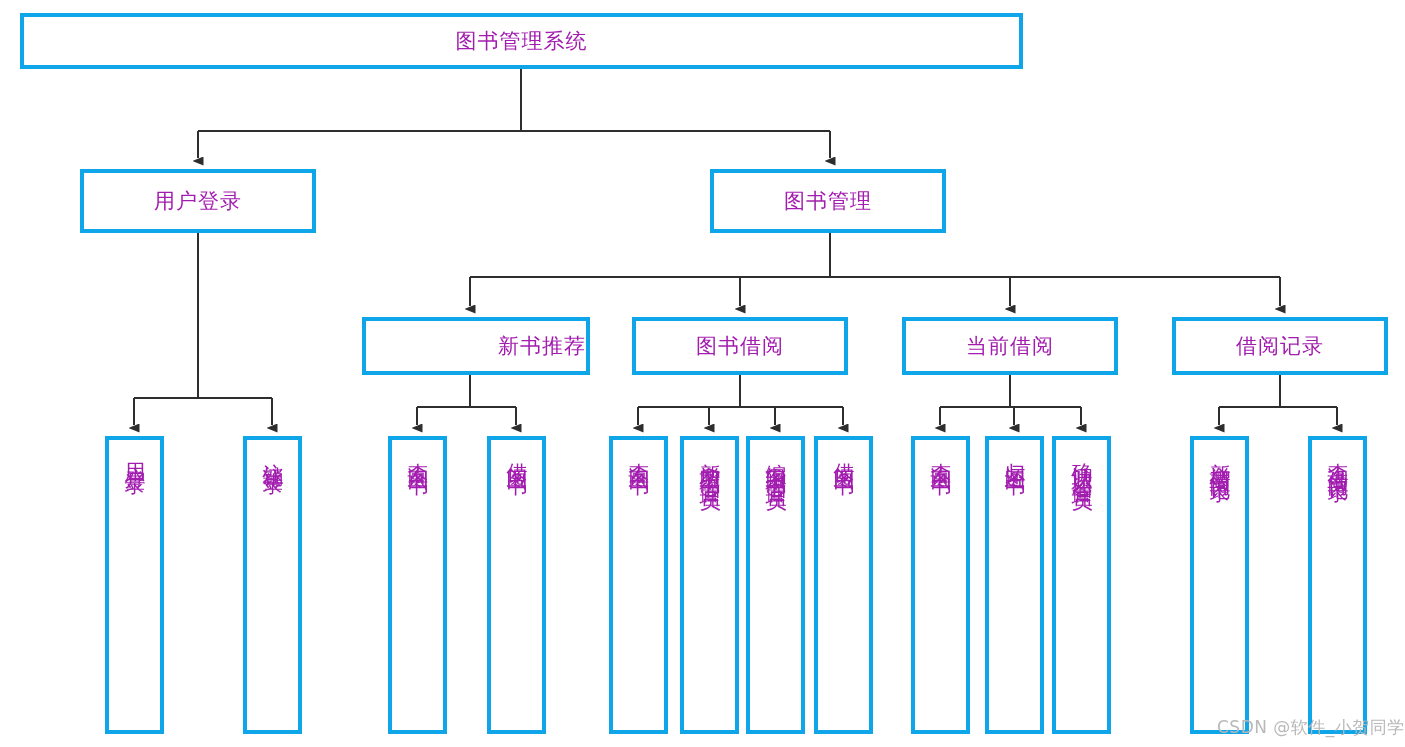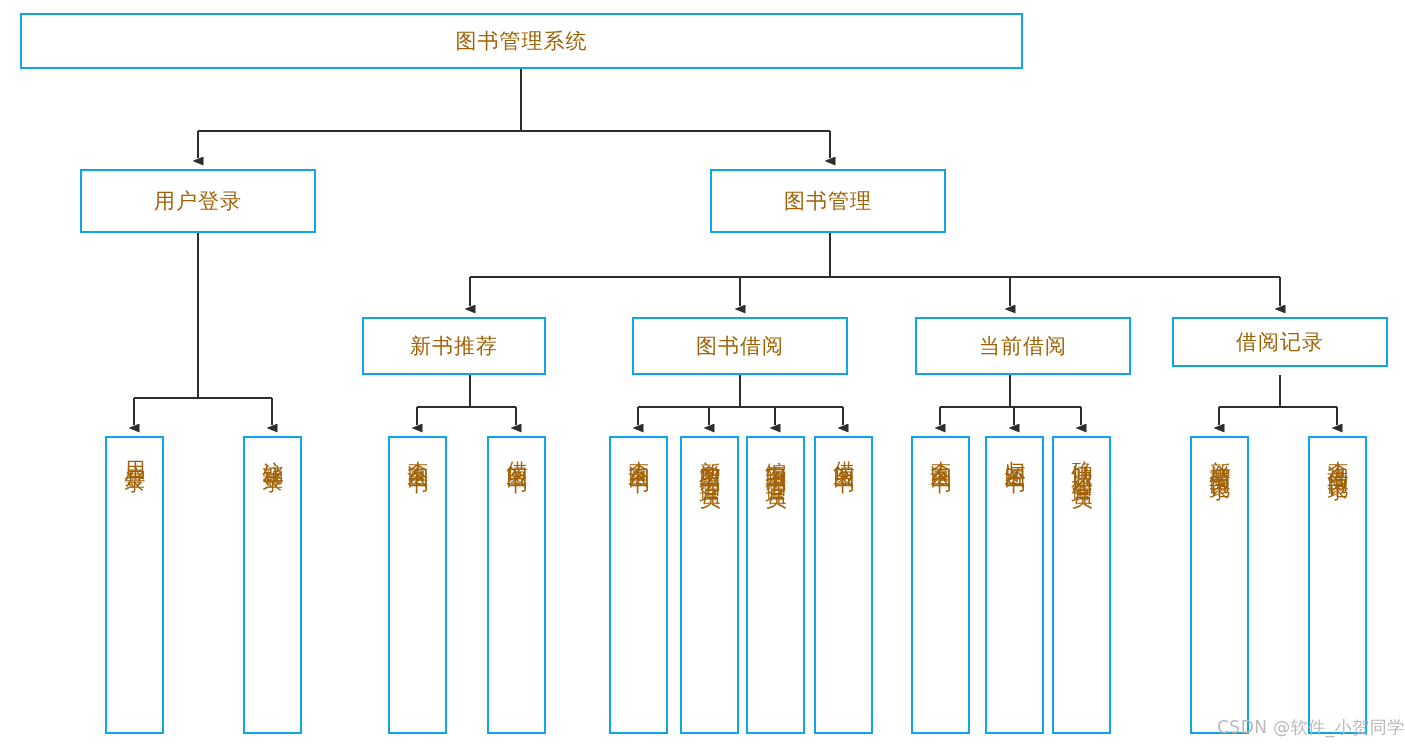--- a/index.html
+++ b/index.html
@@ -23,25 +23,25 @@
     left: 0;
     top: 0;
     width: 1405px;
     height: 747px;
     pointer-events: none;
   }
   .node {
     position: absolute;
     box-sizing: border-box;
     background: #ffffff;
-    border: 2px solid #0ea5e9;
+    border: 4px solid #0ea5e9;
     display: flex;
     align-items: center;
     justify-content: center;
-    color: #a16207;
+    color: #a21caf;
   }
   .node .label {
     display: block;
     text-align: center;
     line-height: 1.18;
     white-space: nowrap;
   }
   
   .node.horiz .label {
     writing-mode: horizontal-tb;
@@ -130,30 +130,30 @@
     <span class="label">图书管理系统</span>
   </div>
 
   <div class="node horiz" style="left:80px; top:169px; width:236px; height:64px;">
     <span class="label">用户登录</span>
   </div>
   <div class="node horiz" style="left:710px; top:169px; width:236px; height:64px;">
     <span class="label">图书管理</span>
   </div>
 
-  <div class="node horiz" style="left:362px; top:317px; width:184px; height:58px;">
+  <div class="node horiz" style="left:362px; top:317px; width:228px; height:58px;justify-content:flex-end;">
     <span class="label">新书推荐</span>
   </div>
   <div class="node horiz" style="left:632px; top:317px; width:216px; height:58px;align-items:center;">
     <span class="label">图书借阅</span>
   </div>
-  <div class="node horiz" style="left:902px; top:317px; width:216px; height:58px;margin-left:13px;">
+  <div class="node horiz" style="left:902px; top:317px; width:216px; height:58px;">
     <span class="label">当前借阅</span>
   </div>
-  <div class="node horiz" style="left:1172px; top:317px; width:216px; height:50px;">
+  <div class="node horiz" style="left:1172px; top:317px; width:216px; height:58px;">
     <span class="label">借阅记录</span>
   </div>
 
   <div class="node vert" style="left:105px; top:436px; width:59px; height:298px;">
     <span class="label">用户登录</span>
   </div>
   <div class="node vert" style="left:243px; top:436px; width:59px; height:298px;">
     <span class="label">注销登录</span>
   </div>
 

